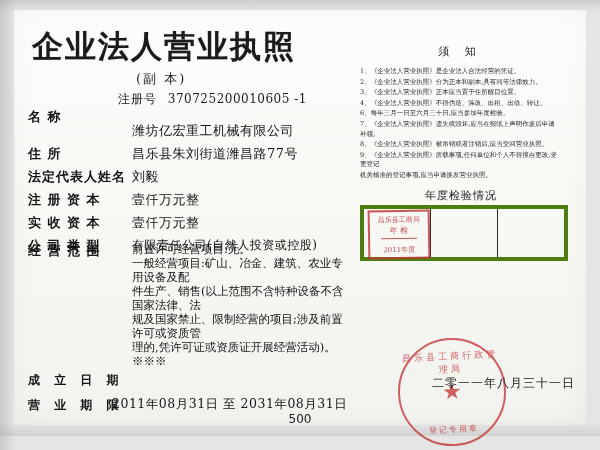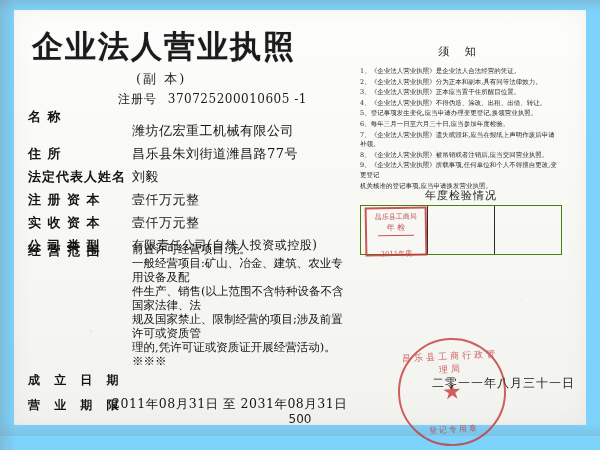--- a/index.html
+++ b/index.html
@@ -11,21 +11,21 @@
     width: 600px;
     height: 450px;
     font-family: "DejaVu Sans", "Liberation Sans", sans-serif;
     overflow: hidden;
     position: relative;
   }
   .page {
     position: relative;
     width: 600px;
     height: 450px;
-    background: #7dd3fc;
+    background: #e5e5e5;
     overflow: hidden;
   }
   
   .paper {
     position: absolute;
     left: 14px;
     top: 10px;
     width: 572px;
     height: 415px;
     background: linear-gradient(180deg,#fdfdfb 0%, #f7f7f4 55%, #f2f2ef 100%);
@@ -151,21 +151,21 @@
     letter-spacing: 1px;
     color: #1d1d1d;
     font-family: "DejaVu Serif", "Liberation Serif", serif;
   }
   .insp-table {
     position: absolute;
     left: 360px;
     top: 205px;
     width: 200px;
     height: 48px;
-    border: 1px solid #4d7c0f;
+    border: 4px solid #4d7c0f;
     display: flex;
   }
   .insp-cell {
     flex: 1 1 0;
     border-right: 1px solid #2b2b2b;
     position: relative;
   }
   .insp-cell:last-child { border-right: none; }
 
   
@@ -184,21 +184,21 @@
     opacity: 0.85;
     transform: rotate(-1deg);
   }
   .seal-square .ln1 { margin-top: 4px; letter-spacing: 0px; }
   .seal-square .ln2 { margin-top: 3px; font-size: 8px; }
   .seal-square .ln3 {
     margin-top: 3px;
     font-size: 7px;
     border-top: 1px solid #c03a3a;
     display: inline-block;
-    padding: 14px 2px;
+    padding: 7px 2px;
   }
 
   
   .seal-round {
     position: absolute;
     left: 398px;
     top: 338px;
     width: 104px;
     height: 104px;
     border: 2.5px solid #c43b3b;
@@ -335,21 +335,20 @@
     <div>理的,凭许可证或资质证开展经营活动)。※※※</div>
   </div>
 
   <div class="notice">
     <div class="notice-title">须  知</div>
     <div class="notice-list">
       <div>1、《企业法人营业执照》是企业法人合法经营的凭证。</div>
       <div>2、《企业法人营业执照》分为正本和副本,具有同等法律效力。</div>
       <div>3、《企业法人营业执照》正本应当置于住所醒目位置。</div>
       <div>4、《企业法人营业执照》不得伪造、涂改、出租、出借、转让。</div>
-      <div>5、登记事项发生变化,应当申请办理变更登记,换领营业执照。</div>
       <div>6、每年三月一日至六月三十日,应当参加年度检验。</div>
       <div>7、《企业法人营业执照》遗失或毁坏,应当在报纸上声明作废后申请补领。</div>
       <div>8、《企业法人营业执照》被吊销或者注销后,应当交回营业执照。</div>
       <div>9、《企业法人营业执照》所载事项,任何单位和个人不得擅自更改,变更登记</div>
       <div>    机关核准的登记事项,应当申请换发营业执照。</div>
     </div>
   </div>
 
   <div class="insp-title">年度检验情况</div>
   <div class="insp-table">

